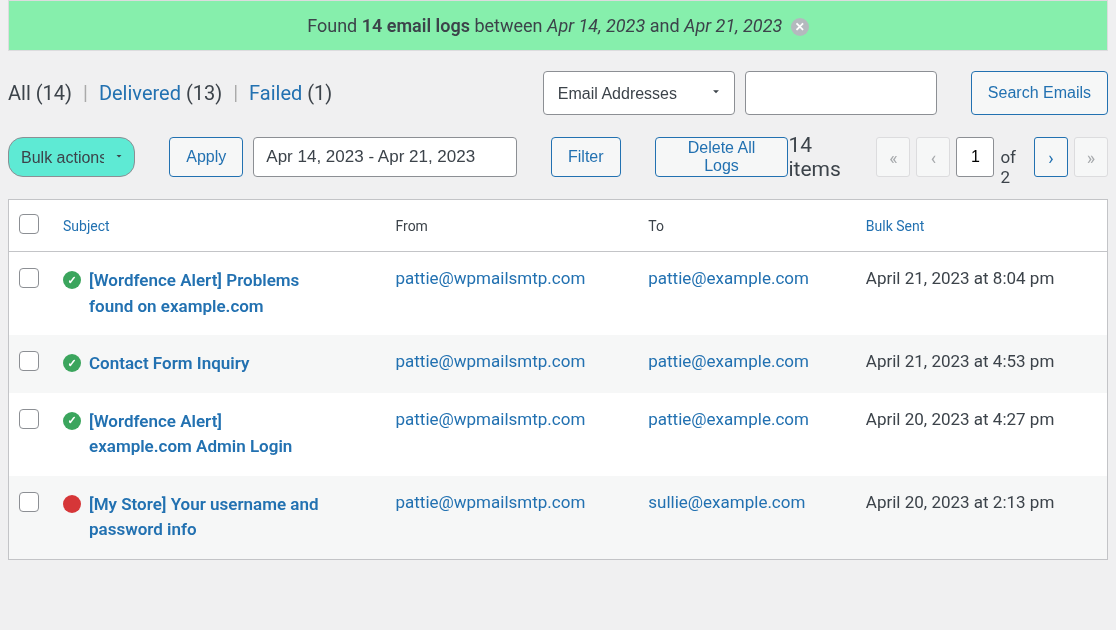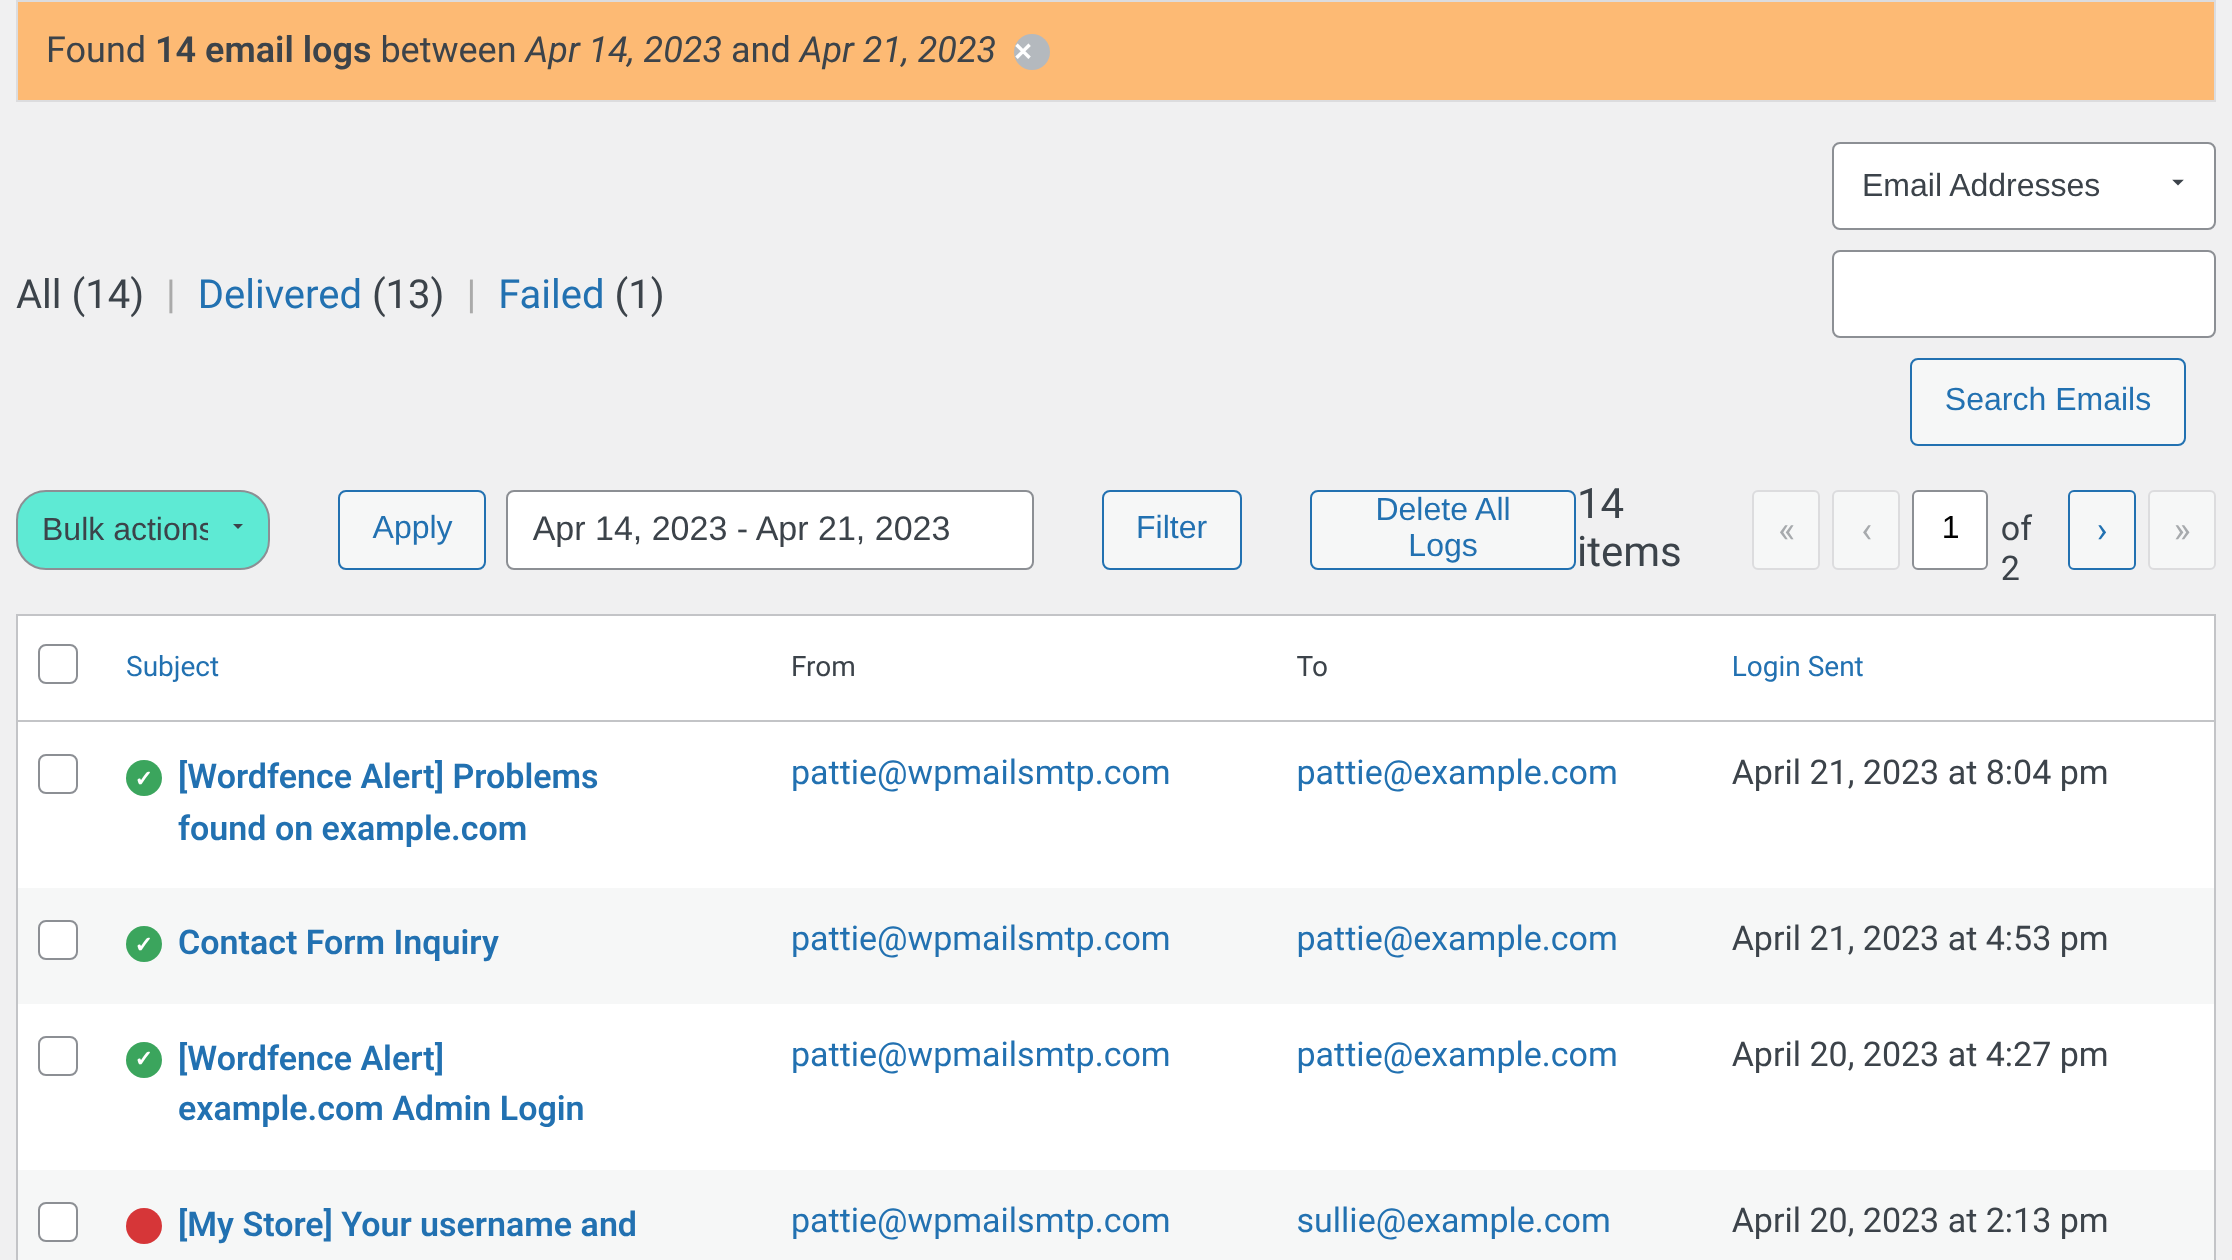--- a/index.html
+++ b/index.html
@@ -7,25 +7,25 @@
     font-family: -apple-system, BlinkMacSystemFont, "Segoe UI", Roboto, Arial, sans-serif;
     background: #f0f0f1;
     color: #3c434a;
     font-size: 14px;
     padding: 0;
     width: 1116px;
     height: 630px;
     overflow: hidden;
   }
   .notice {
-    background: #fdba74;
+    background: #86efac;
     border: 1px solid #dcdcde;
     margin: 0 8px 20px 8px;
     padding: 14px;
-    text-align: left;
+    text-align: center;
     font-size: 18px;
     color: #3c434a;
   }
   .notice .italic { font-style: italic; }
   .notice .bold { font-weight: 600; }
   .notice .dismiss {
     display: inline-block;
     width: 18px; height: 18px;
     line-height: 18px;
     border-radius: 50%;
@@ -49,21 +49,20 @@
   }
   .tabs .tab { display: inline; }
   .tabs .sep { color: #aaa; margin: 0 6px; }
   .tabs .link { color: #2271b1; cursor: pointer; }
   .tabs .count { color: #3c434a; }
 
   .search-area {
     display: flex;
     gap: 10px;
     align-items: center;
-    flex-direction: column;
   }
   .select-wrap {
     position: relative;
     width: 192px;
   }
   .select-wrap select {
     width: 100%;
     height: 44px;
     border: 1px solid #8c8f94;
     border-radius: 4px;
@@ -310,21 +309,21 @@
     </div>
   </div>
 
   <table class="table">
     <thead>
       <tr>
         <th class="checkbox-col nonlink"><span class="checkbox"></span></th>
         <th>Subject</th>
         <th class="nonlink">From</th>
         <th class="nonlink">To</th>
-        <th>Login Sent</th>
+        <th>Bulk Sent</th>
       </tr>
     </thead>
     <tbody id="tbody">
     <tr>
           <td><span class="checkbox"></span></td>
           <td>
             <div class="subject-cell">
               <span class="status-icon delivered">✓</span>
               <span class="subject-link">[Wordfence Alert] Problems found on example.com</span>
             </div>

